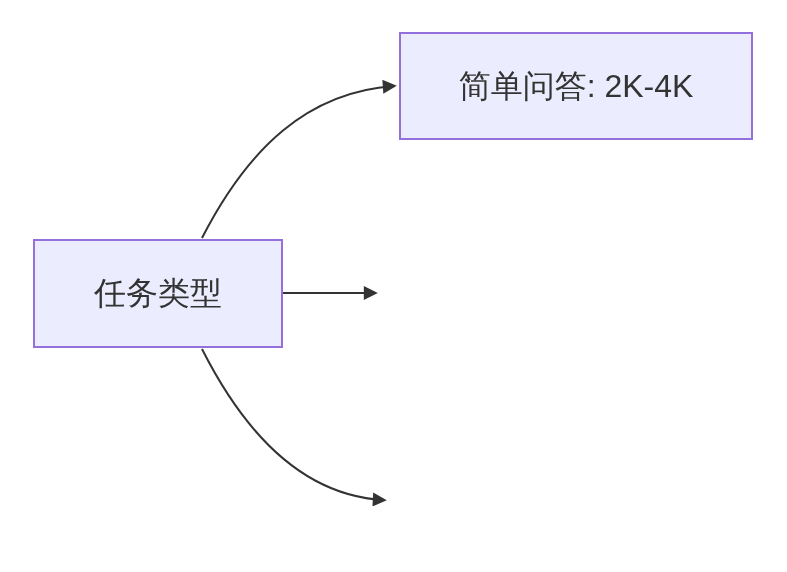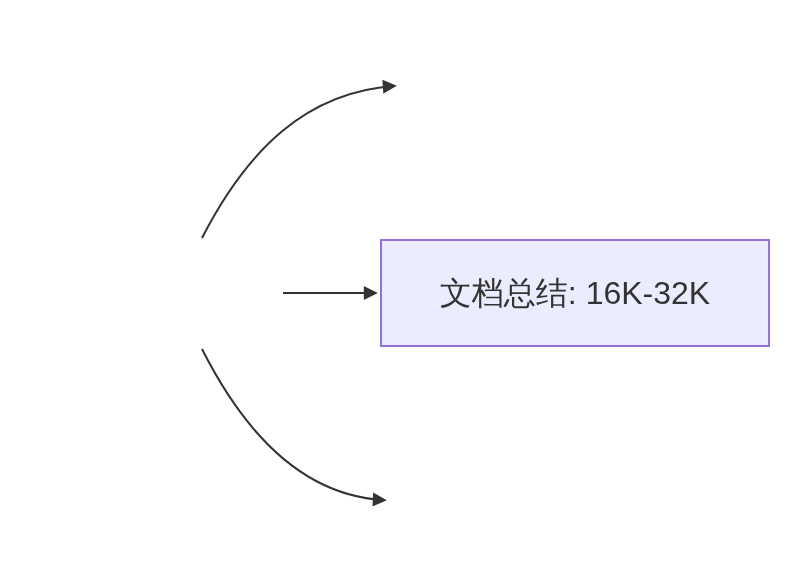--- a/index.html
+++ b/index.html
@@ -78,20 +78,23 @@
     <defs>
       <marker id="arrowhead" viewBox="0 0 10 10" refX="8" refY="5" markerWidth="16" markerHeight="14" markerUnits="userSpaceOnUse" orient="auto">
         <path class="arrowhead-shape" d="M0,0 L10,5 L0,10 z"></path>
       </marker>
     </defs>
     <path class="edge" d="M 202 238 C 248 148, 308 92, 394 86" marker-end="url(#arrowhead)"></path>
     <path class="edge" d="M 283 293 L 375 293" marker-end="url(#arrowhead)"></path>
     <path class="edge" d="M 202 349 C 248 440, 308 496, 384 500" marker-end="url(#arrowhead)"></path>
   </svg>
 
+  <div class="node node-root" style="background-color: rgb(236, 236, 255); border-color: rgb(147, 112, 219); color: rgb(51, 51, 51);">
+    <span>任务类型</span>
+  </div>
 
+  <div class="node node-qa" style="background-color: rgb(236, 236, 255); border-color: rgb(147, 112, 219); color: rgb(51, 51, 51);">
+    <span>简单问答: 2K-4K</span>
+  </div>
 
-  <div class="node node-summary" style="background-color: rgb(236, 236, 255); border-color: rgb(147, 112, 219); color: rgb(51, 51, 51);">
-    <span>文档总结: 16K-32K</span>
-  </div>
 
 
 </div>
 
 </body></html>

